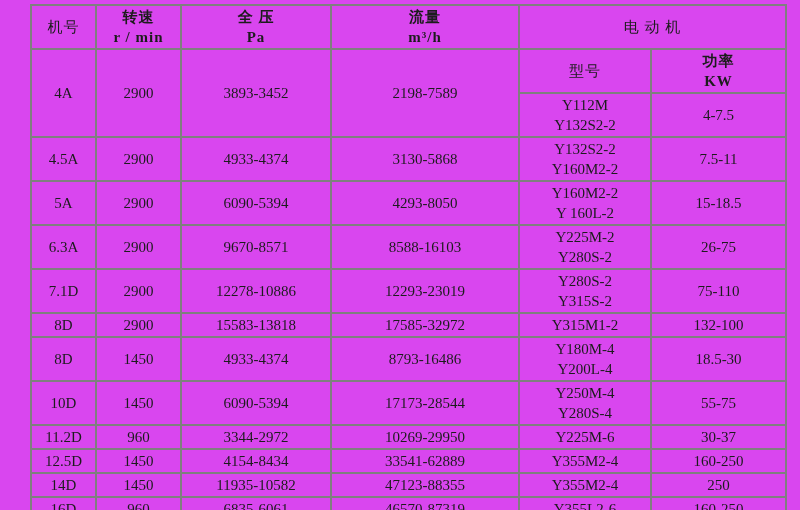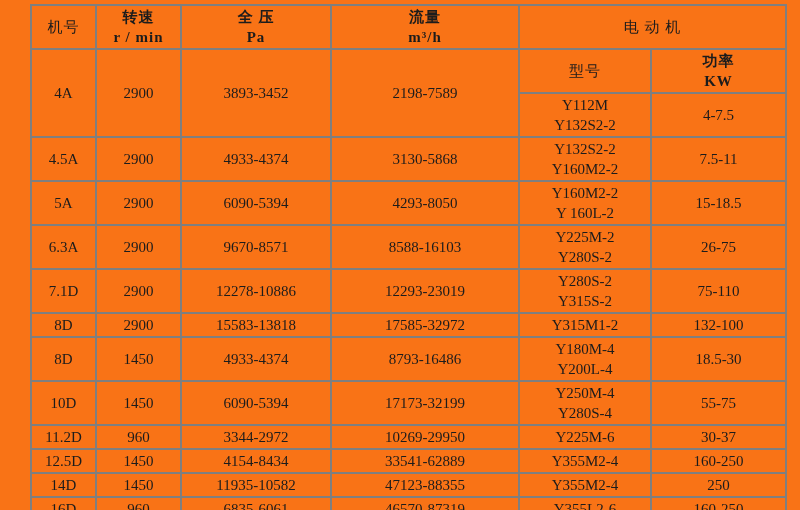--- a/index.html
+++ b/index.html
@@ -8,21 +8,21 @@
     background: #ffffff;
     width: 800px;
     height: 510px;
     overflow: hidden;
   }
   .page {
     box-sizing: border-box;
     width: 800px;
     height: 510px;
     padding: 4px 10px 5px 30px;
-    background: #f97316;
+    background: #d946ef;
     font-family: "Liberation Serif", "DejaVu Serif", serif;
   }
   table.spec {
     border-collapse: collapse;
     table-layout: fixed;
     width: 755px;
     color: #1c1c1c;
     font-size: 15px;
   }
   table.spec th,
@@ -127,21 +127,21 @@
           <td>4933-4374</td>
           <td>8793-16486</td>
           <td>Y180M-4
 Y200L-4</td>
           <td>18.5-30</td>
         </tr>
         <tr>
           <td>10D</td>
           <td>1450</td>
           <td>6090-5394</td>
-          <td>17173-32199</td>
+          <td>17173-28544</td>
           <td>Y250M-4
 Y280S-4</td>
           <td>55-75</td>
         </tr>
         <tr>
           <td>11.2D</td>
           <td>960</td>
           <td>3344-2972</td>
           <td>10269-29950</td>
           <td>Y225M-6</td>

